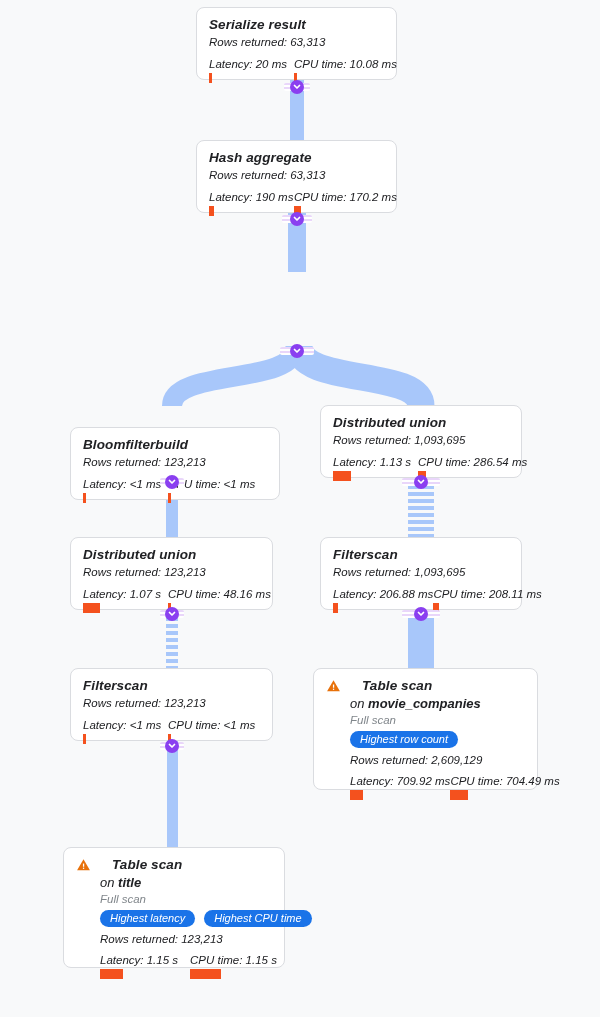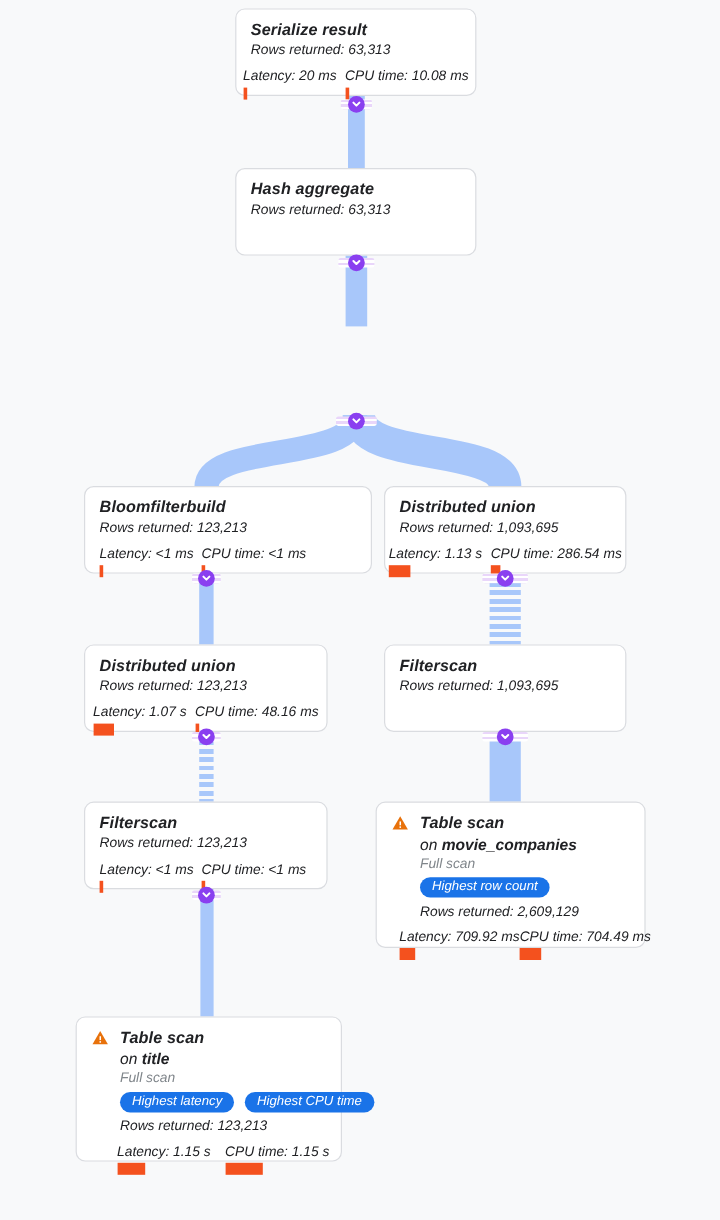--- a/index.html
+++ b/index.html
@@ -16,28 +16,28 @@
     background:repeating-linear-gradient(to bottom,#e9d6fa 0 2px,#ffffff 2px 4px);}
   .chev{position:absolute;width:14px;height:14px;border-radius:50%;background:#8a3ff0;
     z-index:3;display:flex;align-items:center;justify-content:center;cursor:pointer;}
 
   
   .card{position:absolute;background:#ffffff;border:1px solid #dadce0;border-radius:8px;
     padding:9px 12px;box-sizing:border-box;z-index:1;}
   .card.std{height:73px;}
   .t{font-size:13.5px;font-weight:700;margin-bottom:4px;letter-spacing:.1px;}
   .r{font-size:11.5px;margin-bottom:10px;}
-  .m{display:flex;justify-content:center;}
+  .m{display:flex;}
   .m .col{flex:0 0 85px;}
   .m .col + .col{flex:1;}
   .lbl{font-size:11.5px;margin-bottom:3px;white-space:nowrap;}
   .bar{height:10px;background:#f4511e;min-width:2px;}
 
   
-  .ts-head{display:flex;align-items:center;gap:9px;margin-bottom:3px;}
+  .ts-head{display:flex;align-items:center;gap:21px;margin-bottom:3px;}
   .ts-head .t{margin-bottom:0;}
   .warn{width:15px;height:14px;flex:0 0 15px;}
   .ts-body{margin-left:24px;}
   .on-line{font-size:13px;margin-bottom:3px;}
   .on-line .tbl{font-weight:700;}
   .scan-type{font-size:11.5px;color:#80868b;margin-bottom:5px;}
   .badges{display:flex;gap:9px;margin-bottom:6px;}
   .badge{background:#1a73e8;color:#ffffff;font-size:11px;line-height:13px;
     padding:2px 10px;border-radius:9px;white-space:nowrap;}
   .ts-body .r{margin-bottom:9px;}
@@ -130,24 +130,34 @@
       <div class="col">
         <div class="lbl">CPU time: 10.08 ms</div>
         <div class="bar" style="width: 3px;"></div>
       </div>
     </div>
   </div>
 
   <div class="card std" style="left:196px;top:140px;width:201px">
     <div class="t">Hash aggregate</div>
     <div class="r">Rows returned: 63,313</div>
-  </div>
-
-
-  <div class="card std" style="left:70px;top:405px;width:240px">
+    <div class="m">
+      <div class="col">
+        <div class="lbl">Latency: 190 ms</div>
+        <div class="bar" style="width: 5px;"></div>
+      </div>
+      <div class="col">
+        <div class="lbl">CPU time: 170.2 ms</div>
+        <div class="bar" style="width: 7px;"></div>
+      </div>
+    </div>
+  </div>
+
+
+  <div class="card std" style="left:70px;top:427px;width:210px">
     <div class="t">Bloomfilterbuild</div>
     <div class="r">Rows returned: 123,213</div>
     <div class="m">
       <div class="col">
         <div class="lbl">Latency: &lt;1 ms</div>
         <div class="bar" style="width: 3px;"></div>
       </div>
       <div class="col">
         <div class="lbl">CPU time: &lt;1 ms</div>
         <div class="bar" style="width: 3px;"></div>
@@ -181,20 +191,30 @@
       <div class="col">
         <div class="lbl">CPU time: 48.16 ms</div>
         <div class="bar" style="width: 3px;"></div>
       </div>
     </div>
   </div>
 
   <div class="card std" style="left:320px;top:537px;width:202px">
     <div class="t">Filterscan</div>
     <div class="r">Rows returned: 1,093,695</div>
+    <div class="m">
+      <div class="col">
+        <div class="lbl">Latency: 206.88 ms</div>
+        <div class="bar" style="width: 5px;"></div>
+      </div>
+      <div class="col">
+        <div class="lbl">CPU time: 208.11 ms</div>
+        <div class="bar" style="width: 6px;"></div>
+      </div>
+    </div>
   </div>
 
   <div class="card std" style="left:70px;top:668px;width:203px">
     <div class="t">Filterscan</div>
     <div class="r">Rows returned: 123,213</div>
     <div class="m">
       <div class="col">
         <div class="lbl">Latency: &lt;1 ms</div>
         <div class="bar" style="width: 3px;"></div>
       </div>

